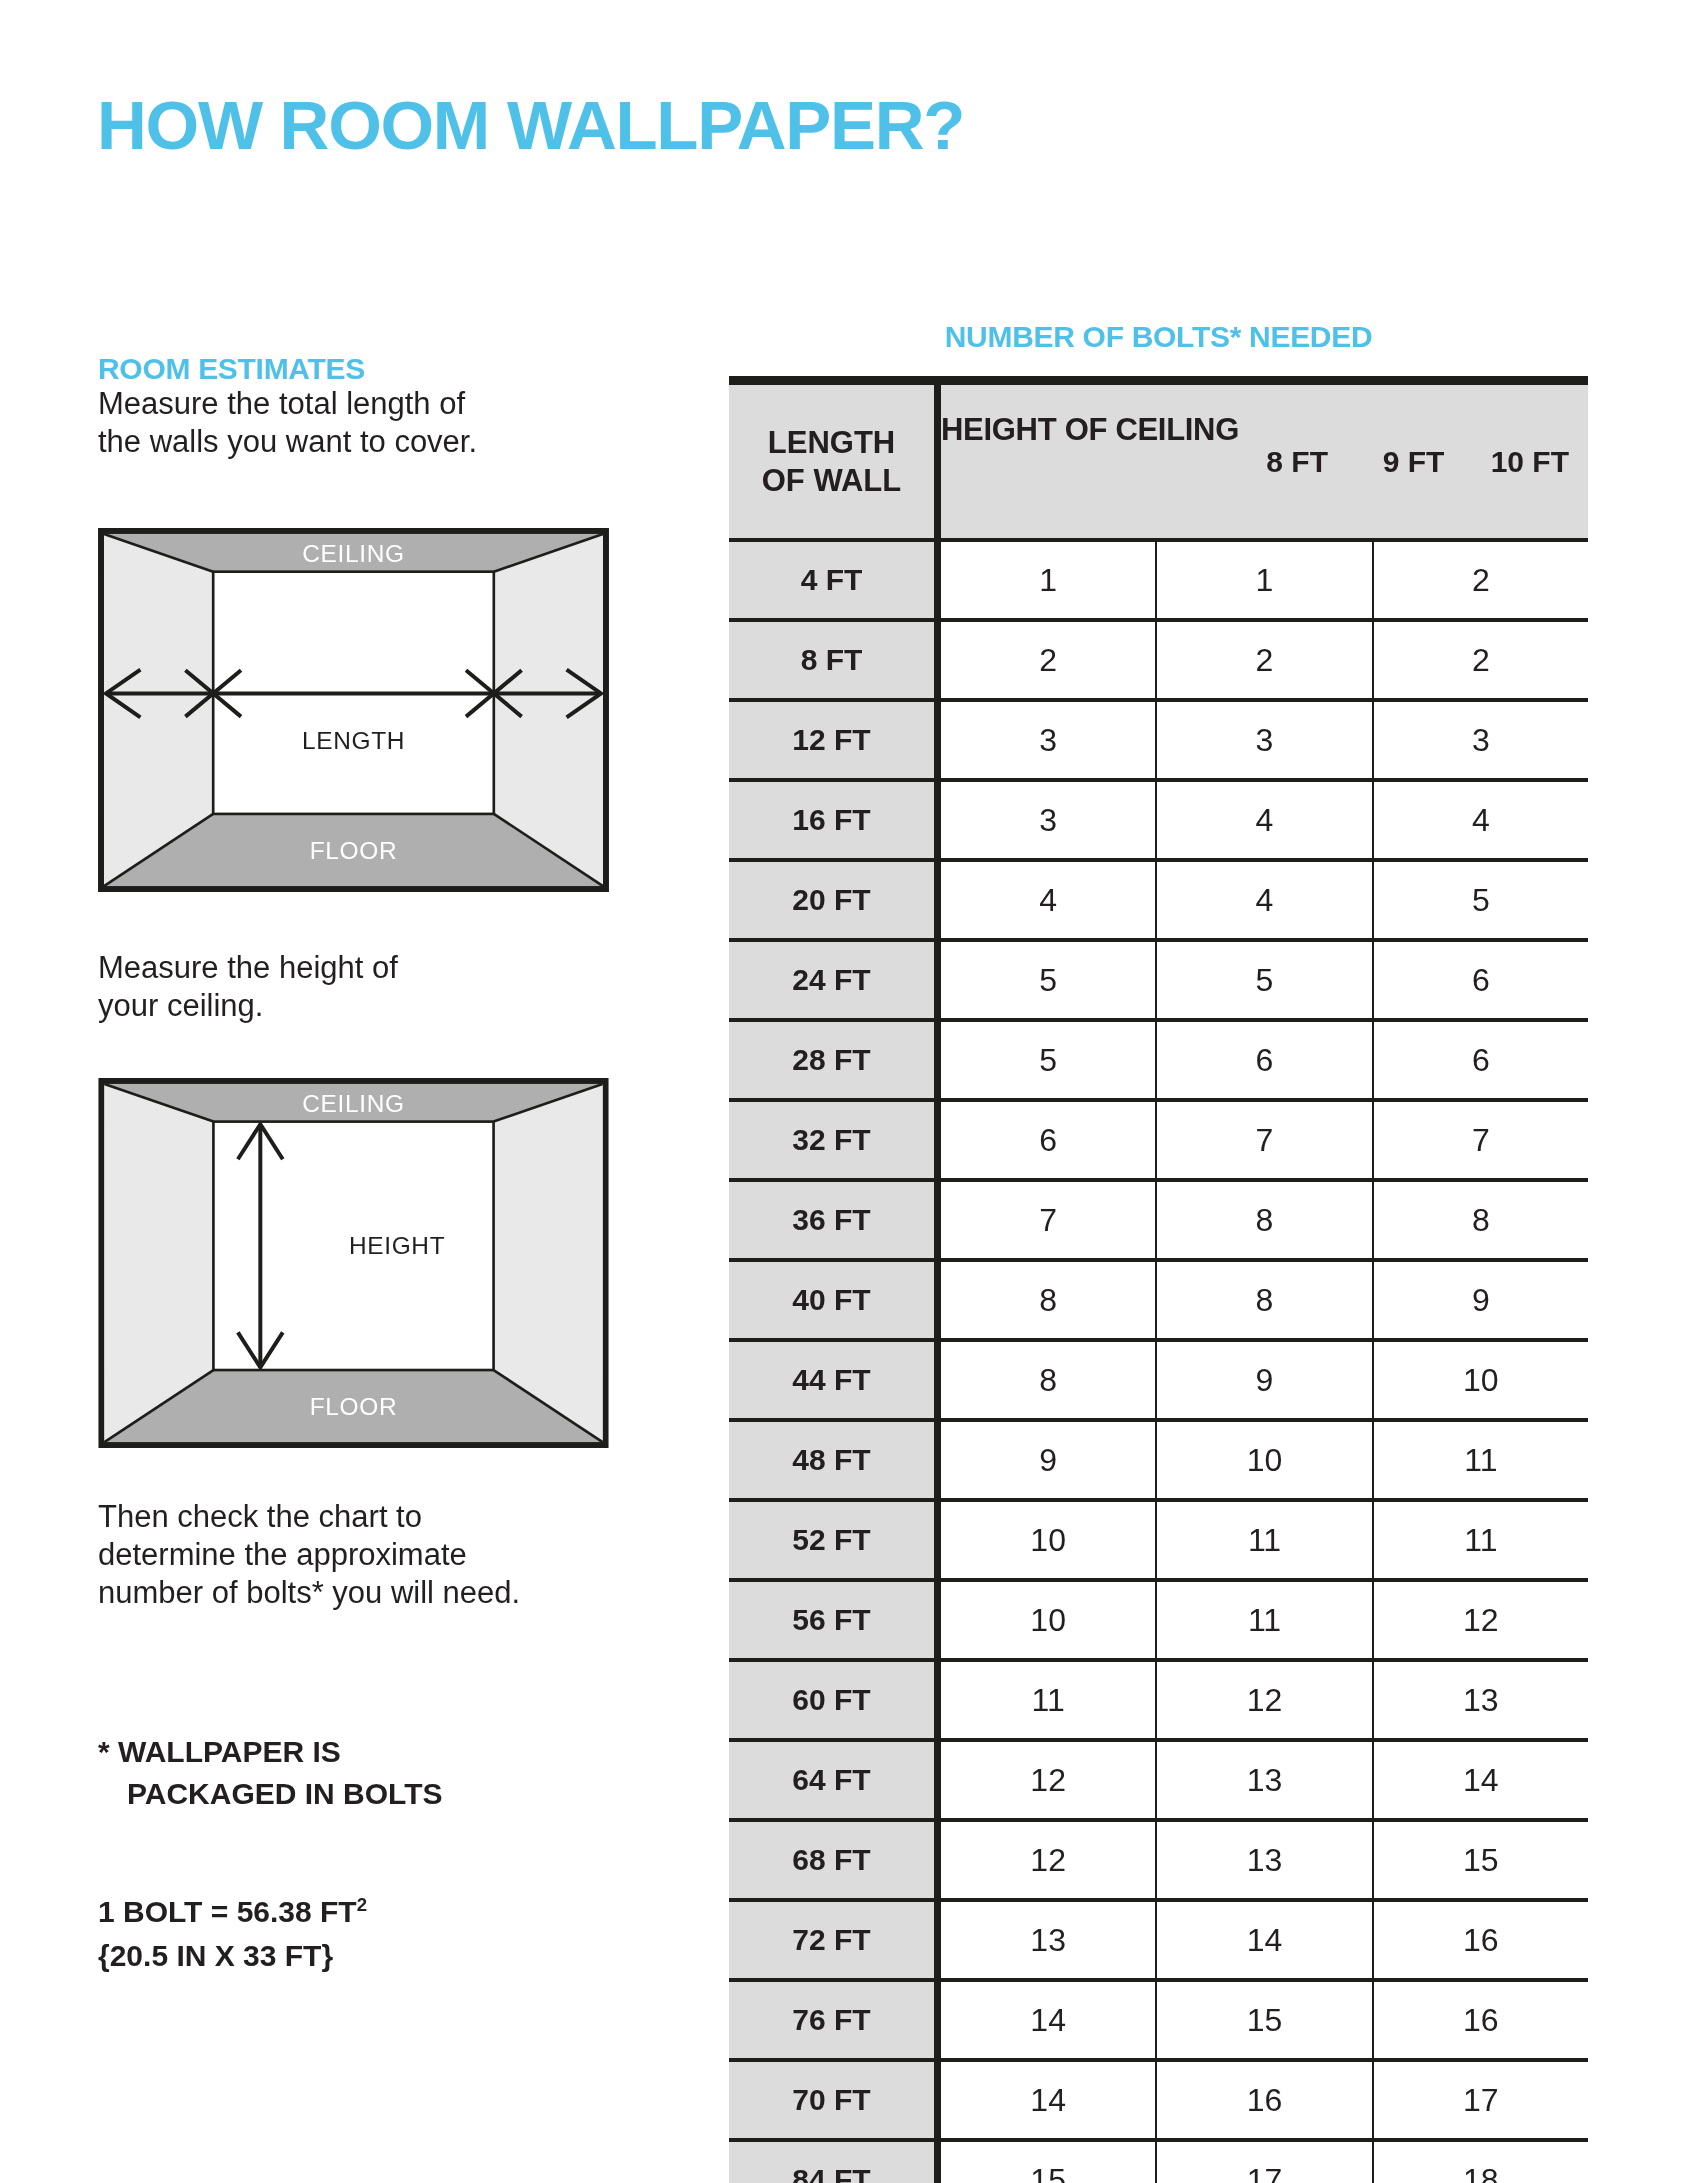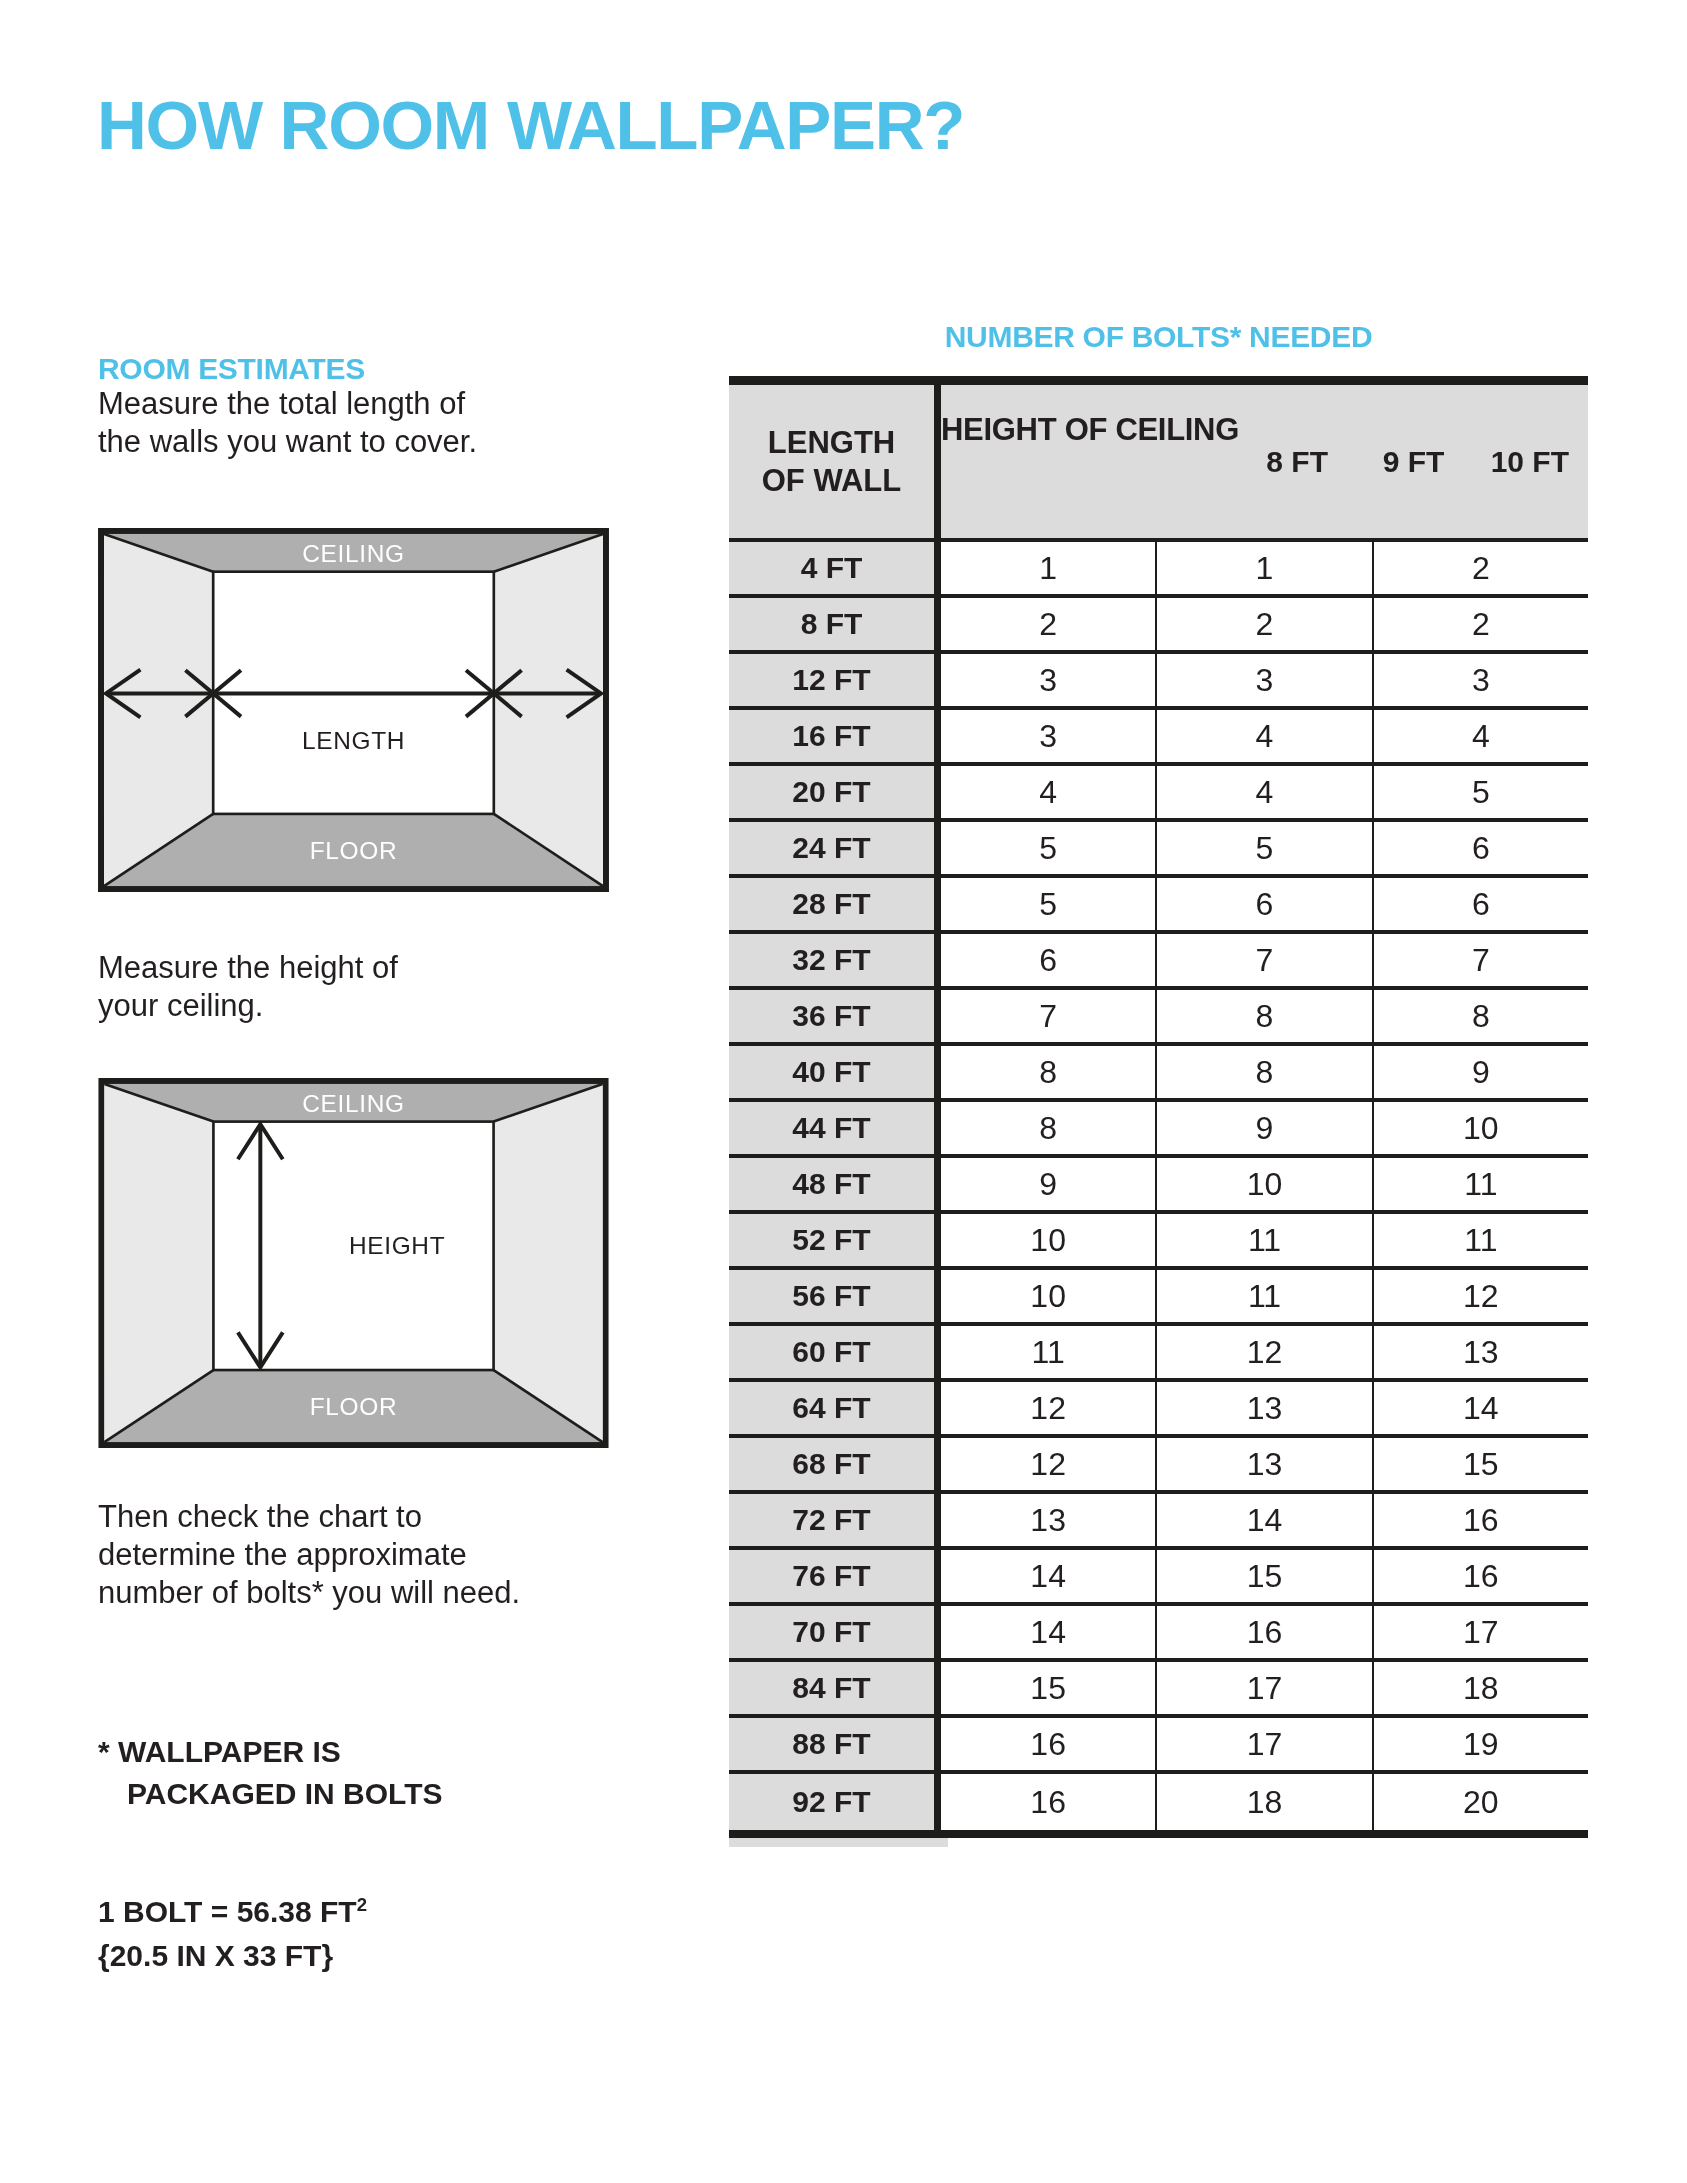--- a/index.html
+++ b/index.html
@@ -80,21 +80,21 @@
     height:89px;display:flex;align-items:center;justify-content:center;
     font-size:31px;font-weight:bold;letter-spacing:-0.3px;
   }
   .t-h-line{height:2.6px;background:var(--line-black);}
   .t-h-sub{flex:1;display:flex;}
   .t-h-sub .sub-cell{
     flex:1;display:flex;align-items:center;justify-content:center;
     font-size:30px;font-weight:bold;
   }
   .t-row{
-    display:flex;height:56px;
+    display:flex;height:80px;
     border-bottom:4px solid var(--line-black);
   }
   .t-row:last-child{border-bottom:none;justify-content:space-between;}
   .t-row .label-cell{
     width:212px;flex:0 0 212px;background:var(--table-gray);
     border-right:7.3px solid var(--line-black);
     display:flex;align-items:center;justify-content:center;
     font-size:30px;font-weight:bold;white-space:nowrap;
   }
   .t-row .value-cell{

